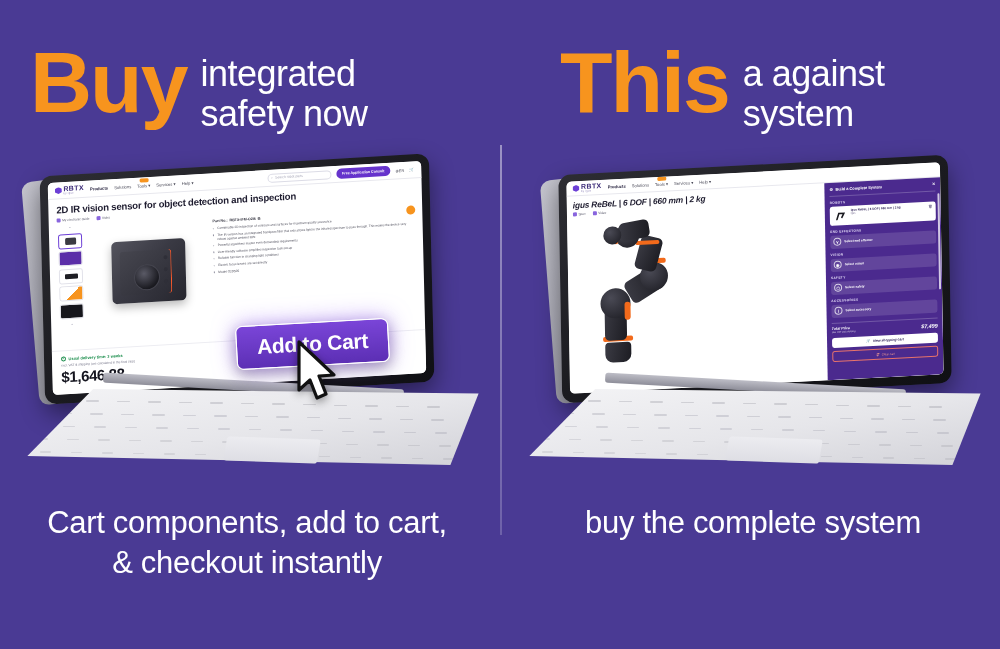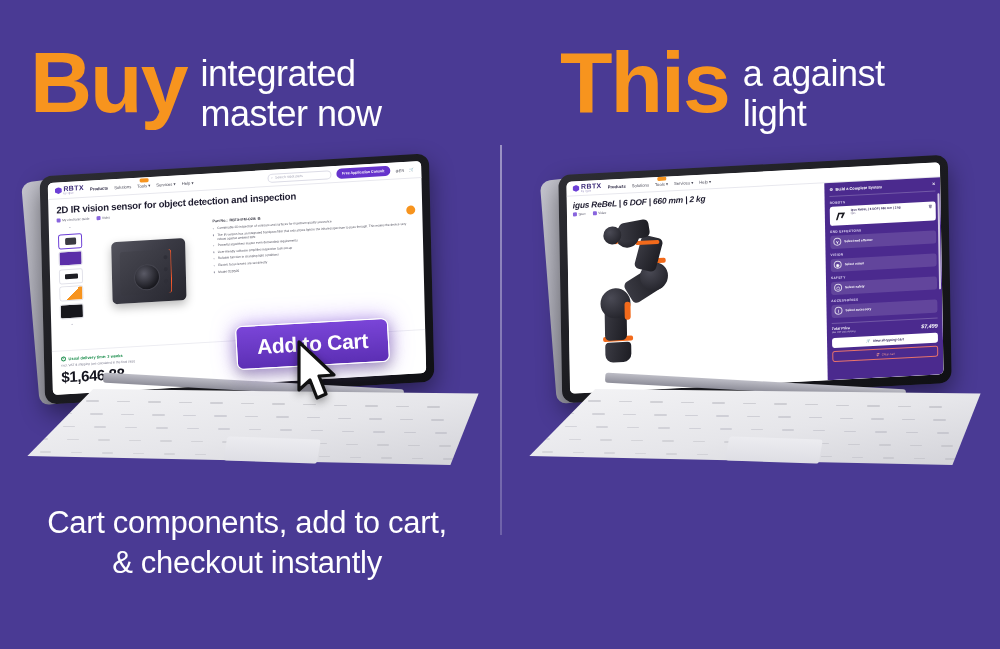--- a/index.html
+++ b/index.html
@@ -405,29 +405,29 @@
 </style>
 </head>
 <body>
 
 <div id="stage">
 
   <div class="headline" id="headline-left">
     <div class="hl-word">Buy</div>
     <div class="hl-sub">
       <div>integrated</div>
-      <div>master now</div>
+      <div>safety now</div>
     </div>
   </div>
 
   <div class="headline" id="headline-right">
     <div class="hl-word">This</div>
     <div class="hl-sub">
       <div>a against</div>
-      <div>light</div>
+      <div>system</div>
     </div>
   </div>
 
   <div id="divider"></div>
 
   <div class="laptop" id="laptop-left">
 
     <div class="screen-wrap">
       <div class="screen-backplate"></div>
       <div class="screen-bezel">
@@ -826,15 +826,16 @@
   <div id="add-to-cart-button">Add to Cart</div>
   <svg id="cursor-pointer" viewBox="0 0 46 62">
     <path d="M4 2 L4 50 L15 40 L22 58 L31 54 L24 36 L39 35 Z" fill="#ffffff" stroke="#111111" stroke-width="3.2" stroke-linejoin="round"></path>
   </svg>
 
   <div class="caption" id="caption-left">
     <div>Cart components, add to cart,</div>
     <div>&amp; checkout instantly</div>
   </div>
   <div class="caption" id="caption-right">
+    <div>buy the complete system</div>
   </div>
 
 </div>
 
 </body></html>

